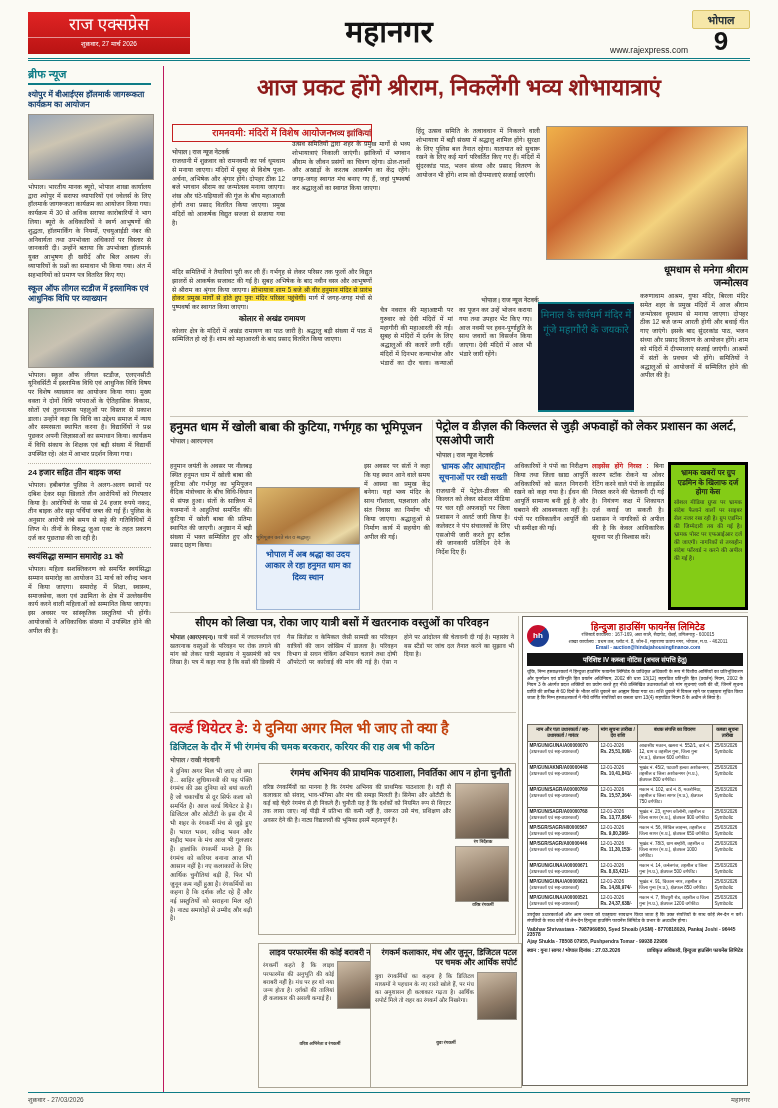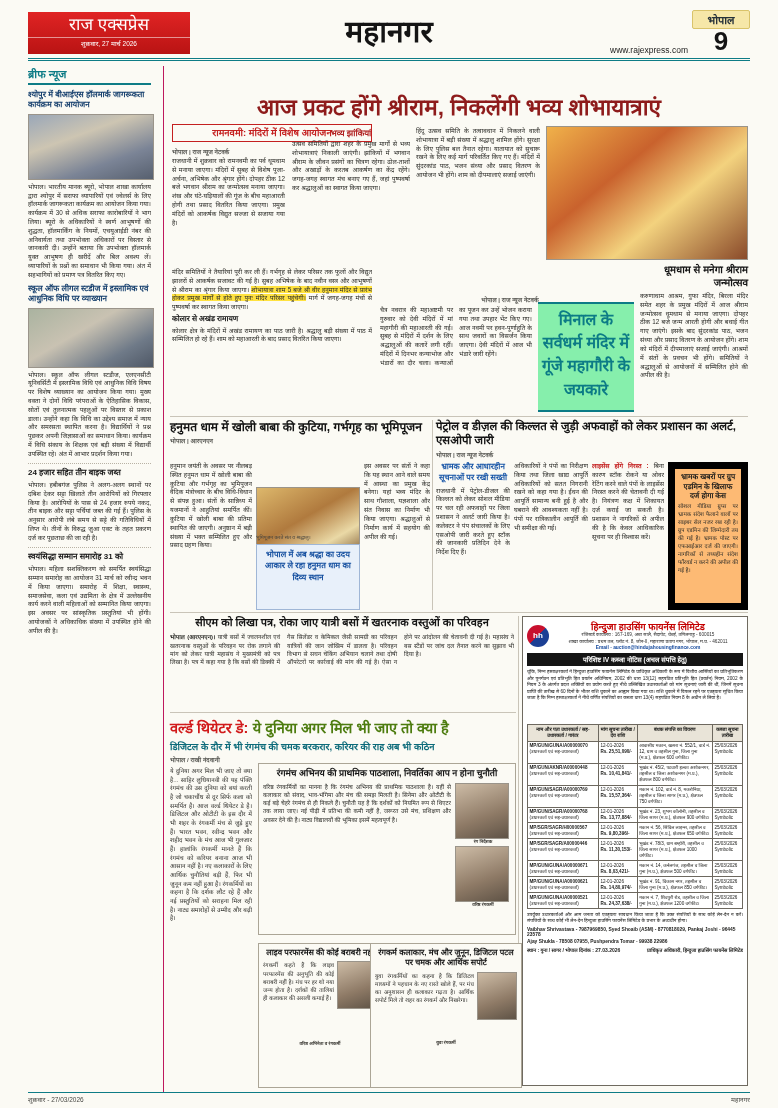--- a/index.html
+++ b/index.html
@@ -29,36 +29,36 @@
 .ph-ceremony{background:linear-gradient(140deg,#f0b14a 0%,#c9622d 35%,#f3d27e 62%,#8a4a2a 100%)}
 .ph-rite{background:linear-gradient(150deg,#ddb86c 0%,#b07a3e 45%,#ead9a6 75%,#7d5a33 100%)}
 .ph-portrait{background:linear-gradient(160deg,#cdbca6 0%,#8e7a66 60%,#5f5346 100%)}
 
 .lead-head{font-size:22.5px;font-weight:bold;color:#8e1b1b;text-align:center;line-height:1.1}
 .kicker{border:1.2px solid #c42020;color:#c42020;font-weight:bold;font-size:9.5px;text-align:center;line-height:16px}
 .byline{font-size:6.2px;font-weight:bold;color:#5a5a55}
 .subred{color:#b02020;font-weight:bold;font-size:8.5px;text-align:center}
 .sec-head{font-size:12px;font-weight:bold;color:#151515;text-align:center;line-height:1.2}
 .side-head{font-size:10px;font-weight:bold;color:#151515;text-align:right;line-height:1.25}
-.teal-box{color:#0c7b86;font-weight:bold;font-size:16px;line-height:1.45;text-align:center;border-top:2px solid #0c7b86;border-bottom:2px solid #0c7b86;padding:4px 2px;background:#86efac}
-.subD{font-weight:bold;font-size:7.5px;text-align:left;color:#161616;margin:2px 0}
+.teal-box{color:#0c7b86;font-weight:normal;font-size:10px;line-height:1.45;text-align:center;border-top:2px solid #0c7b86;border-bottom:2px solid #0c7b86;padding:4px 2px;background:#0f172a}
+.subD{font-weight:bold;font-size:7.5px;text-align:center;color:#161616;margin:2px 0}
 
 .story-head{font-weight:bold;color:#141414;line-height:1.2}
 .blue-note{background:#e8f0fa;border:1px solid #9fb6d6;color:#1650a0;font-weight:bold;font-size:8.2px;text-align:center;line-height:1.4;padding:4px 3px}
 .blue-sub{color:#1a57a8;font-weight:bold;font-size:8px;text-align:center;line-height:1.35;margin-bottom:3px}
-.gray-box{border:7px solid #000000;background:#fdba74;padding:3px}
+.gray-box{border:3px solid #000000;background:#84cc16;padding:3px}
 .gray-box .gh{font-weight:bold;font-size:7.4px;text-align:center;line-height:1.3;margin-bottom:2px}
 .redlead{color:#c42020;font-weight:bold}
 .cap{font-size:5px;color:#44423d;line-height:1.3}
 
 .banner-label{color:#d11a1a;font-weight:bold;font-size:14.5px}
-.banner-rest{color:#4d7c0f;font-weight:bold;font-size:14.5px}
+.banner-rest{color:#c2410c;font-weight:bold;font-size:14.5px}
 .th-sub{color:#0d6b7a;font-weight:bold;font-size:9.5px}
 .inset{border:1px solid #aba596;padding:4px;background:#fbfaf4}
-.inset .ih{font-weight:bold;font-size:9px;text-align:center;line-height:1.3;margin-bottom:3px;color:#161616}
+.inset .ih{font-weight:bold;font-size:9px;text-align:right;line-height:1.3;margin-bottom:3px;color:#161616}
 .inset .ih.sm{font-size:8px}
 .pcap{font-size:4.6px;text-align:center;color:#3c3a35;line-height:1.25;font-weight:bold}
 
 .ad{border:1px solid #6f6a60;background:#fff;padding:4px}
 .ad-title{color:#c40000;font-weight:bold;font-size:9.5px;text-align:center;line-height:1.2}
 .ad-addr{font-size:4.7px;text-align:center;color:#333;line-height:1.35}
 .ad-email{font-size:4.9px;text-align:center;color:#13489c;font-weight:bold}
 .ad-bar{background:#151515;color:#fff;font-weight:bold;font-size:6.6px;text-align:center;padding:2px 0;margin:3px 0}
 .ad-intro{font-size:4.7px;line-height:1.4;text-align:justify;color:#222;overflow:hidden}
 .adtable{width:100%;border-collapse:collapse;table-layout:fixed;margin-top:3px}
@@ -98,21 +98,21 @@
     <div class="bt" style="margin-top:3px">भोपाल। स्कूल ऑफ लीगल स्टडीज, एलएनसीटी यूनिवर्सिटी में इस्लामिक विधि एवं आधुनिक विधि विषय पर विशेष व्याख्यान का आयोजन किया गया। मुख्य वक्ता ने दोनों विधि परंपराओं के ऐतिहासिक विकास, स्रोतों एवं तुलनात्मक पहलुओं पर विस्तार से प्रकाश डाला। उन्होंने कहा कि विधि का उद्देश्य समाज में न्याय और समरसता स्थापित करना है। विद्यार्थियों ने प्रश्न पूछकर अपनी जिज्ञासाओं का समाधान किया। कार्यक्रम में विधि संकाय के शिक्षक एवं बड़ी संख्या में विद्यार्थी उपस्थित रहे। अंत में आभार प्रदर्शन किया गया।</div>
 
     <div class="brief-h dark">24 हजार सहित तीन बाइक जब्त</div>
     <div class="bt">भोपाल। हबीबगंज पुलिस ने अलग-अलग स्थानों पर दबिश देकर सट्टा खिलाते तीन आरोपियों को गिरफ्तार किया है। आरोपियों के पास से 24 हजार रुपये नकद, तीन बाइक और सट्टा पर्चियां जब्त की गई हैं। पुलिस के अनुसार आरोपी लंबे समय से सट्टे की गतिविधियों में लिप्त थे। तीनों के विरुद्ध जुआ एक्ट के तहत प्रकरण दर्ज कर पूछताछ की जा रही है।</div>
 
     <div class="brief-h dark">स्वयंसिद्धा सम्मान समारोह 31 को</div>
     <div class="bt">भोपाल। महिला सशक्तिकरण को समर्पित स्वयंसिद्धा सम्मान समारोह का आयोजन 31 मार्च को रवीन्द्र भवन में किया जाएगा। समारोह में शिक्षा, स्वास्थ्य, समाजसेवा, कला एवं उद्यमिता के क्षेत्र में उल्लेखनीय कार्य करने वाली महिलाओं को सम्मानित किया जाएगा। इस अवसर पर सांस्कृतिक प्रस्तुतियां भी होंगी। आयोजकों ने अधिकाधिक संख्या में उपस्थित होने की अपील की है।</div>
   </div>
 
   <div class="abs" style="left:170px;top:64px;width:578px;height:352px">
-    <div class="abs lead-head" style="left:0;top:32px;width:578px">आज प्रकट होंगे श्रीराम, निकलेंगी भव्य शोभायात्राएं</div>
+    <div class="abs lead-head" style="left:0;top:12px;width:578px">आज प्रकट होंगे श्रीराम, निकलेंगी भव्य शोभायात्राएं</div>
     <div class="abs kicker" style="left:2px;top:60px;width:200px;height:18px">रामनवमी: मंदिरों में विशेष आयोजन</div>
     <div class="abs photo ph-ceremony" style="left:376px;top:62px;width:202px;height:134px"></div>
     <div class="abs byline" style="left:2px;top:83px;width:113px">भोपाल | राज न्यूज नेटवर्क</div>
     <div class="abs bt" style="left:2px;top:93px;width:113px;height:106px">राजधानी में शुक्रवार को रामनवमी का पर्व धूमधाम से मनाया जाएगा। मंदिरों में सुबह से विशेष पूजा-अर्चना, अभिषेक और श्रृंगार होंगे। दोपहर ठीक 12 बजे भगवान श्रीराम का जन्मोत्सव मनाया जाएगा। शंख और घंटे-घड़ियालों की गूंज के बीच महाआरती होगी तथा प्रसाद वितरित किया जाएगा। प्रमुख मंदिरों को आकर्षक विद्युत सज्जा से सजाया गया है।</div>
     <div class="abs subred" style="left:122px;top:63px;width:118px">भव्य झांकियां</div>
     <div class="abs bt" style="left:122px;top:76px;width:118px;height:122px">उत्सव समितियों द्वारा शहर के प्रमुख मार्गों से भव्य शोभायात्राएं निकाली जाएंगी। झांकियों में भगवान श्रीराम के जीवन प्रसंगों का चित्रण रहेगा। ढोल-ताशों और अखाड़ों के करतब आकर्षण का केंद्र रहेंगे। जगह-जगह स्वागत मंच बनाए गए हैं, जहां पुष्पवर्षा कर श्रद्धालुओं का स्वागत किया जाएगा।</div>
     <div class="abs bt" style="left:246px;top:63px;width:124px;height:136px">हिंदू उत्सव समिति के तत्वावधान में निकलने वाली शोभायात्रा में बड़ी संख्या में श्रद्धालु शामिल होंगे। सुरक्षा के लिए पुलिस बल तैनात रहेगा। यातायात को सुचारू रखने के लिए कई मार्ग परिवर्तित किए गए हैं। मंदिरों में सुंदरकांड पाठ, भजन संध्या और प्रसाद वितरण के आयोजन भी होंगे। शाम को दीपमालाएं सजाई जाएंगी।</div>
 
     <div class="abs bt" style="left:2px;top:204px;width:200px;height:144px">
       <span>मंदिर समितियों ने तैयारियां पूरी कर ली हैं। गर्भगृह से लेकर परिसर तक फूलों और विद्युत झालरों से आकर्षक सजावट की गई है। सुबह अभिषेक के बाद नवीन वस्त्र और आभूषणों से श्रीराम का श्रृंगार किया जाएगा।</span>

